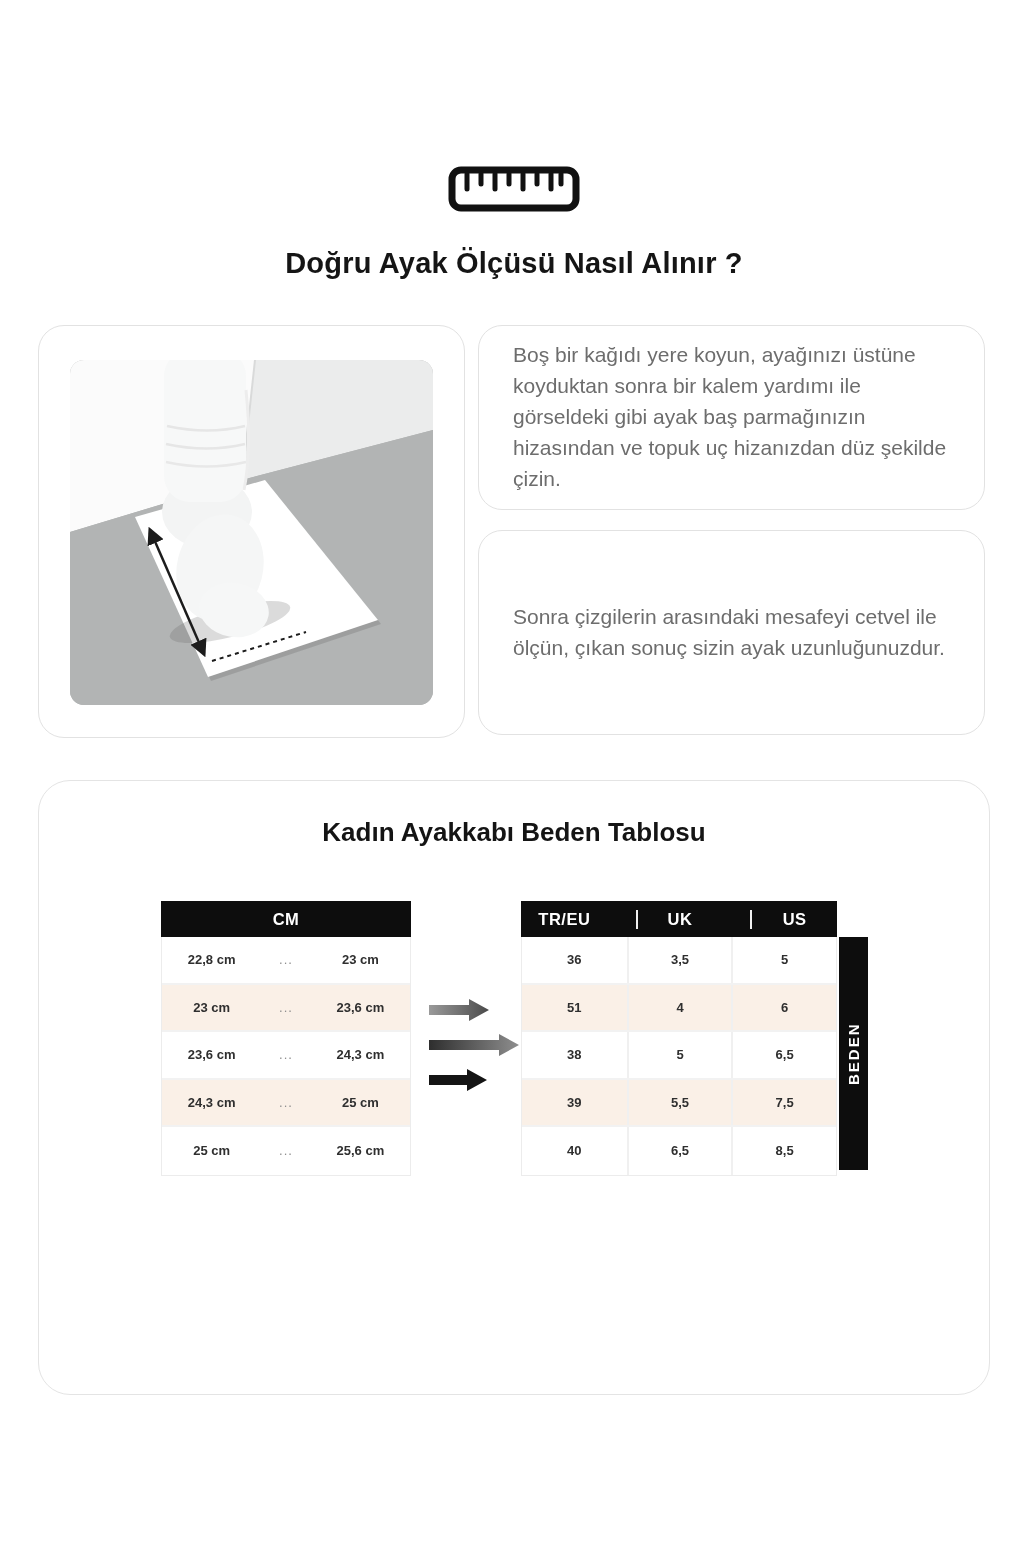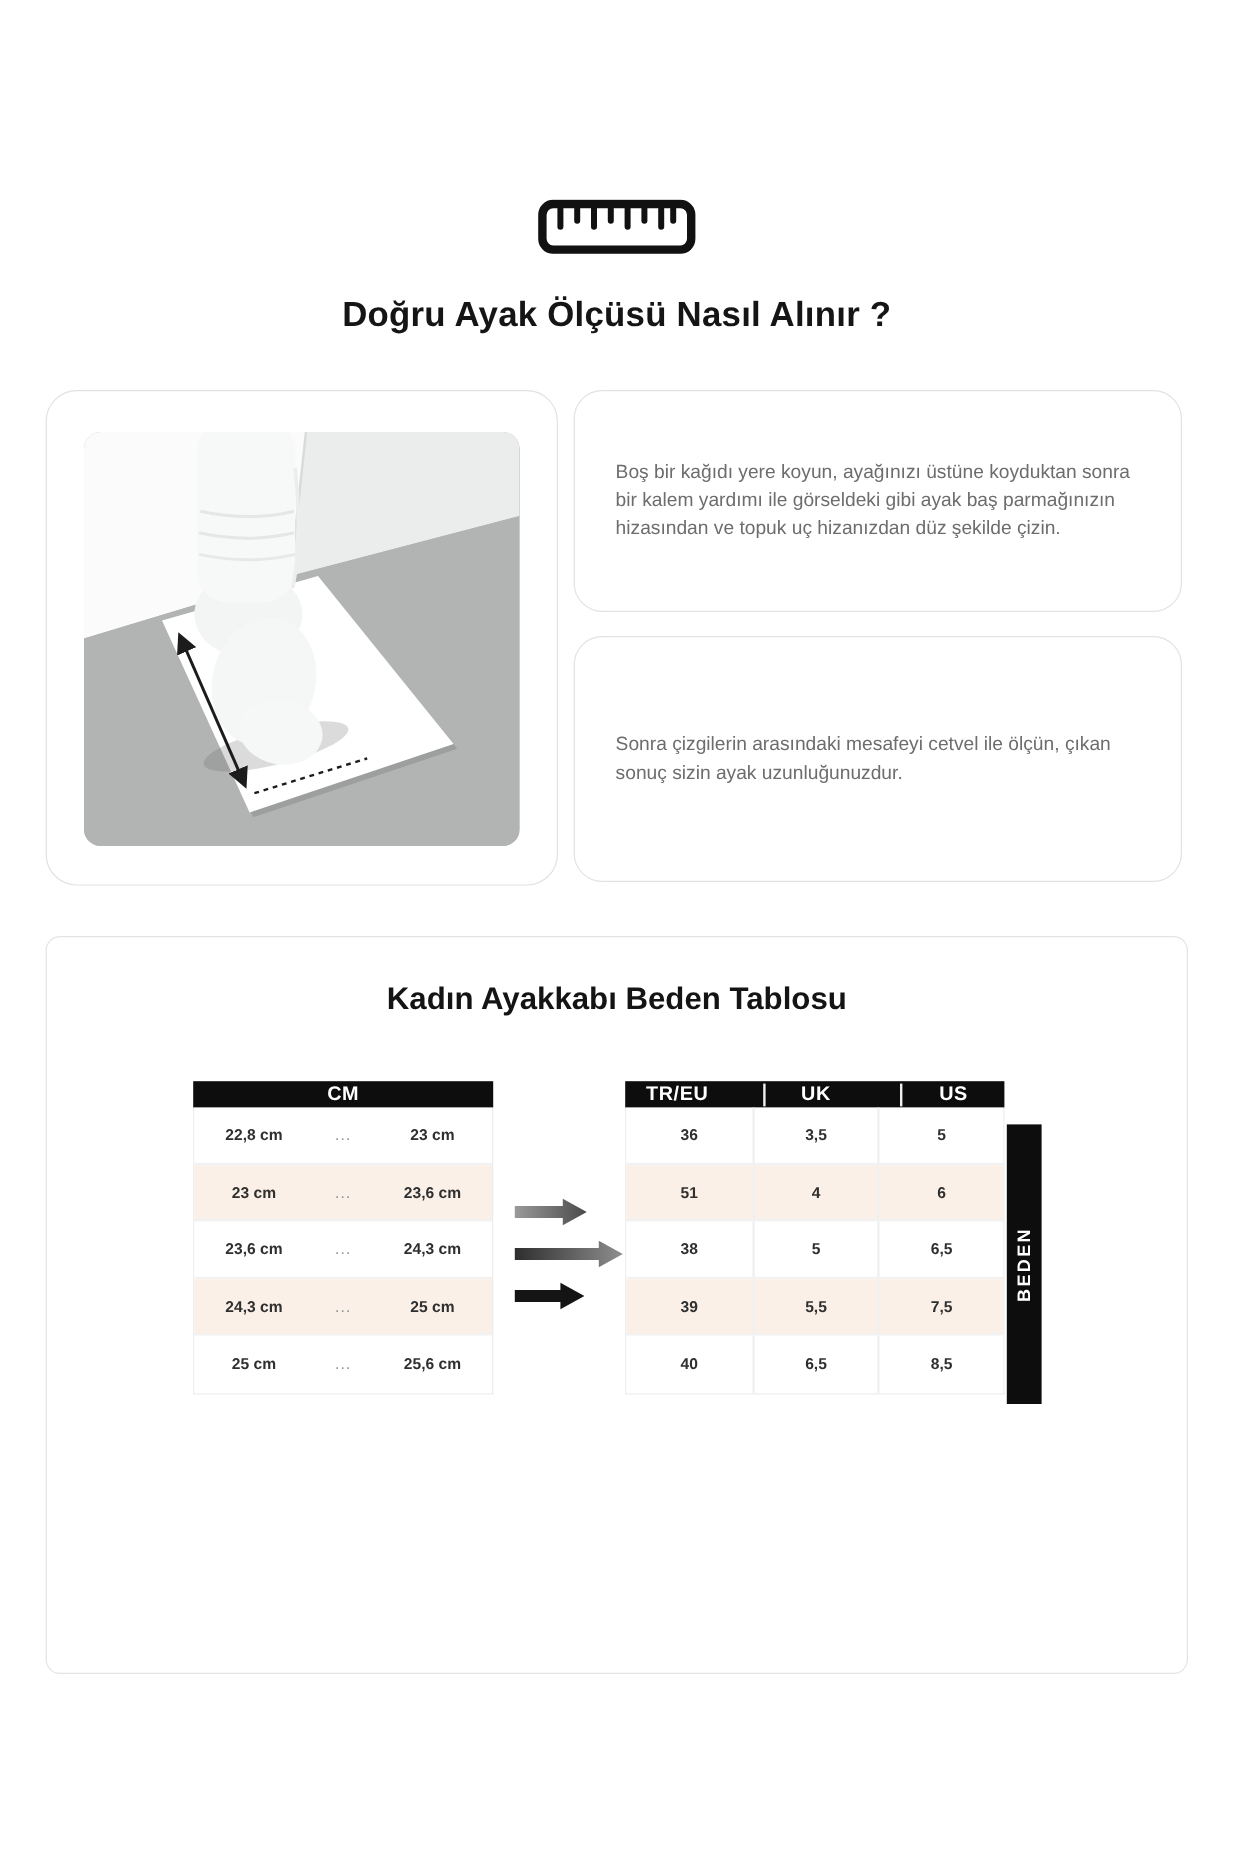--- a/index.html
+++ b/index.html
@@ -16,32 +16,32 @@
   }
   
   .card { position:absolute; background:#fff; border:1.5px solid #e2e2e2; box-sizing:border-box; }
   .photo-card { left:38px; top:325px; width:427px; height:413px; border-radius:26px; }
   .photo {
     position:absolute; left:31px; top:34px; width:363px; height:345px;
     border-radius:14px; overflow:hidden; background:#b2b4b4;
   }
   .photo svg { display:block; }
   .info-card { left:478px; width:507px; border-radius:24px; display:flex; align-items:center; }
-  .info-card p { margin:0; padding:0 34px; font-size:16px; line-height:1.47; color:#6d6d6d; }
+  .info-card p { margin:0; padding:0 34px; font-size:21px; line-height:1.47; color:#6d6d6d; }
   #info-card-1 { top:325px; height:185px; }
   #info-card-2 { top:530px; height:205px; }
   
-  .table-card { left:38px; top:780px; width:952px; height:615px; border-radius:12px; border-color:#e4e4e4; }
+  .table-card { left:38px; top:780px; width:952px; height:615px; border-radius:32px; border-color:#e4e4e4; }
   .table-title { position:absolute; top:36px; left:0; width:100%; text-align:center;
                  font-size:26px; font-weight:bold; color:#141414; }
   .tbl { position:absolute; top:120px; }
   .cm-tbl   { left:122px; width:250px; }
   .size-tbl { left:482px; width:316px; }
   .thead {
-    height:22px; background:#0d0d0d; color:#ffffff; display:grid; align-items:center;
+    height:36px; background:#0d0d0d; color:#ffffff; display:grid; align-items:center;
     text-align:center; font-size:16.5px; font-weight:600; letter-spacing:.5px;
   }
   .size-tbl .thead { grid-template-columns:1fr 1fr 1fr;gap:28px; }
   .tbody { border-left:1px solid #ececec; border-right:1px solid #ececec; border-bottom:1px solid #ececec; }
   .trow {
     box-sizing:border-box; height:47.5px; display:grid; align-items:stretch;
     text-align:right; font-size:13px; font-weight:600; color:#2f2f2f;
     background:#ffffff; border-bottom:2px solid #f2f2f2;
   }
   .trow:last-child { border-bottom:none; }

